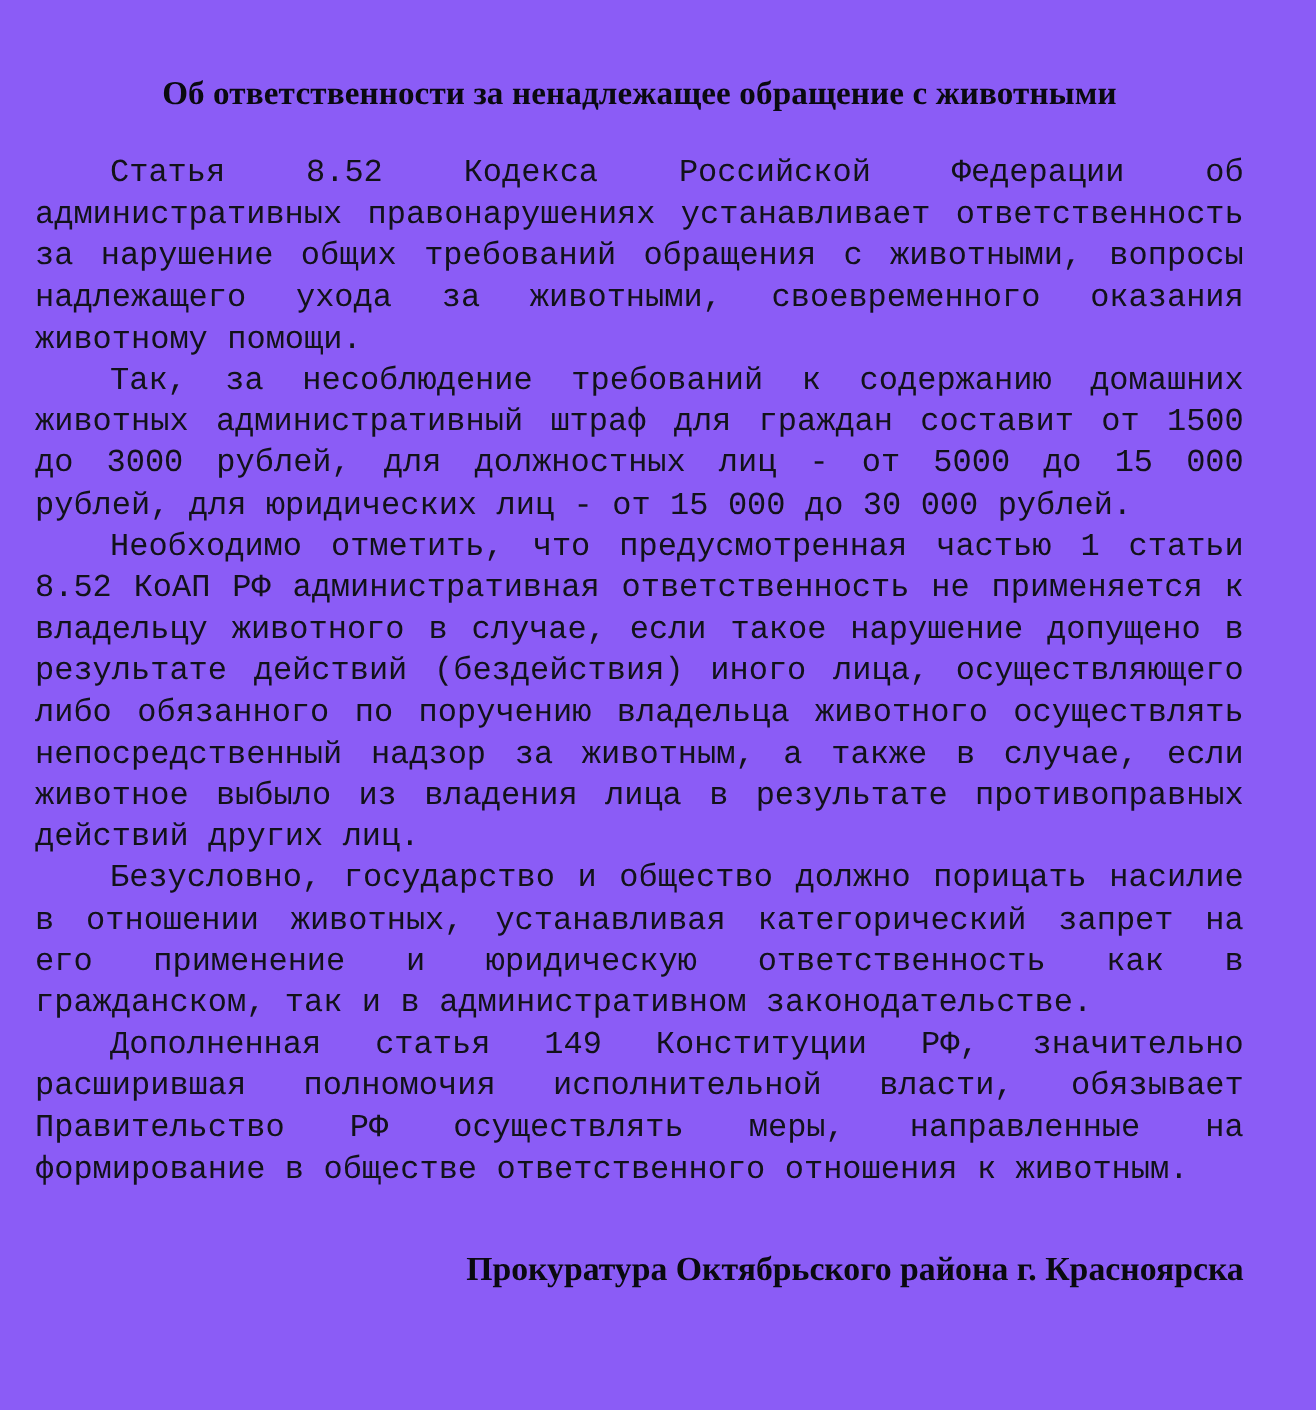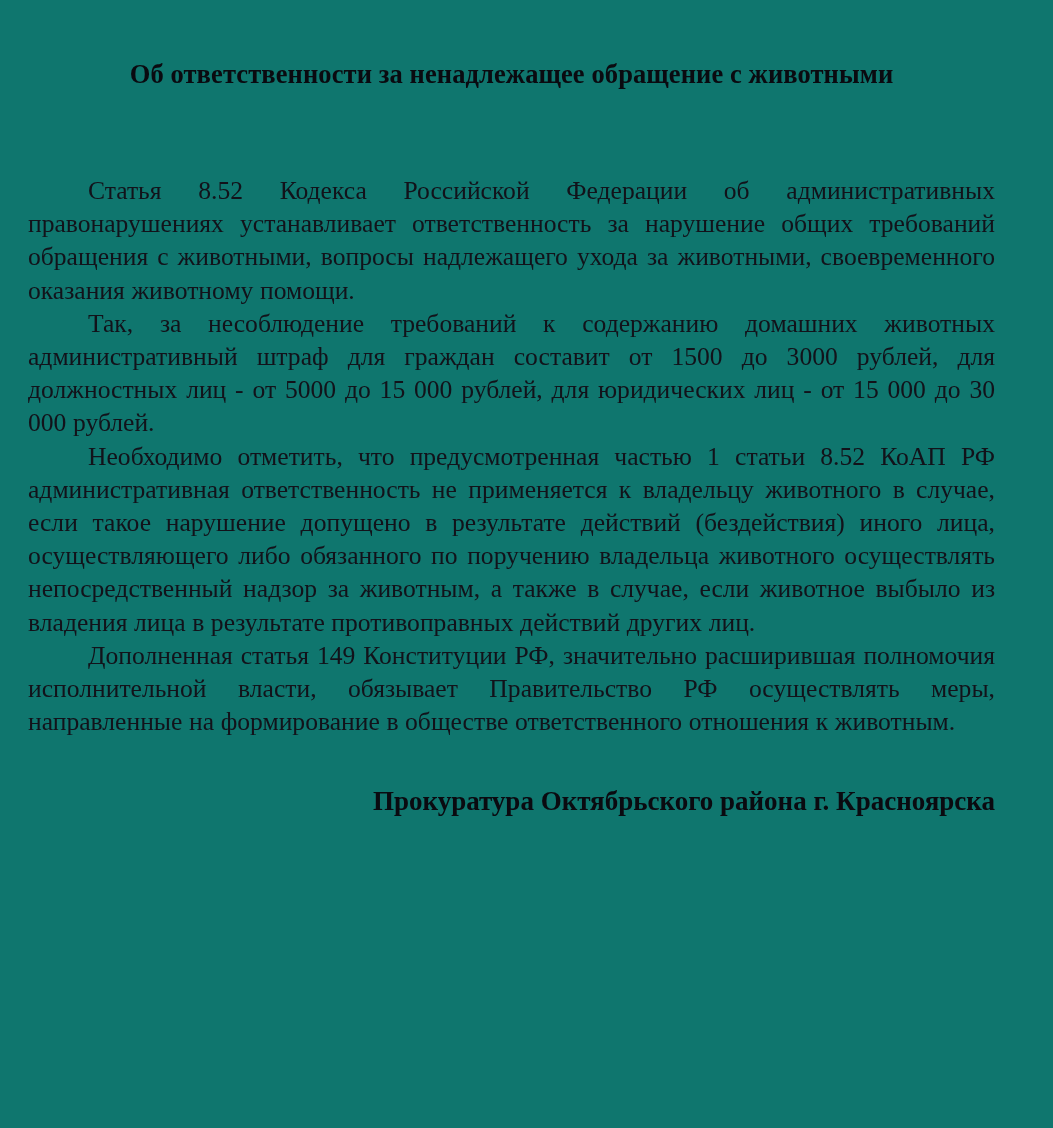--- a/index.html
+++ b/index.html
@@ -16,21 +16,21 @@
     font-family: "Liberation Serif", "DejaVu Serif", serif;
     color: #0d0d12;
     -webkit-font-smoothing: antialiased;
   }
 
   .page {
     position: relative;
     width: 1053px;
     height: 1128px;
     box-sizing: border-box;
-    background: #0f766e;
+    background: #8b5cf6;
   }
 
   .doc-body {
     position: absolute;
     left: 28px;
     top: 0;
     width: 967px;
   }
 
   .doc-title {
@@ -39,21 +39,22 @@
     font-size: 26.5px;
     font-weight: bold;
     line-height: 32px;
     text-align: center;
     letter-spacing: 0.1px;
     padding-top: 58px;
     color: #0a0a10;
   }
 
   .paragraphs {
-    margin-top: 84px;
+    margin-top: 32px;
+    font-family: Liberation Mono, monospace;
   }
 
   p.para {
     margin: 0;
     padding: 0;
     font-size: 25.6px;
     line-height: 33.2px;
     text-align: justify;
     text-align-last: left;
     text-indent: 60px;
@@ -79,20 +80,21 @@
 <div class="page">
 
   <div class="doc-body">
 
     <h1 class="doc-title">Об ответственности за ненадлежащее обращение с животными</h1>
 
     <div class="paragraphs">
       <p class="para">Статья 8.52 Кодекса Российской Федерации об административных правонарушениях устанавливает ответственность за нарушение общих требований обращения с животными, вопросы надлежащего ухода за животными, своевременного оказания животному помощи.</p>
       <p class="para">Так, за несоблюдение требований к содержанию домашних животных административный штраф для граждан составит от 1500 до 3000 рублей, для должностных лиц - от 5000 до 15 000 рублей, для юридических лиц - от 15 000 до 30 000 рублей.</p>
       <p class="para">Необходимо отметить, что предусмотренная частью 1 статьи 8.52 КоАП РФ административная ответственность не применяется к владельцу животного в случае, если такое нарушение допущено в результате действий (бездействия) иного лица, осуществляющего либо обязанного по поручению владельца животного осуществлять непосредственный надзор за животным, а также в случае, если животное выбыло из владения лица в результате противоправных действий других лиц.</p>
+      <p class="para">Безусловно, государство и общество должно порицать насилие в отношении животных, устанавливая категорический запрет на его применение и юридическую ответственность как в гражданском, так и в административном законодательстве.</p>
       <p class="para">Дополненная статья 149 Конституции РФ, значительно расширившая полномочия исполнительной власти, обязывает Правительство РФ осуществлять меры, направленные на формирование в обществе ответственного отношения к животным.</p>
     </div>
 
     <p class="signature">Прокуратура Октябрьского района г. Красноярска</p>
 
   </div>
 
 </div>
 
 </body></html>

